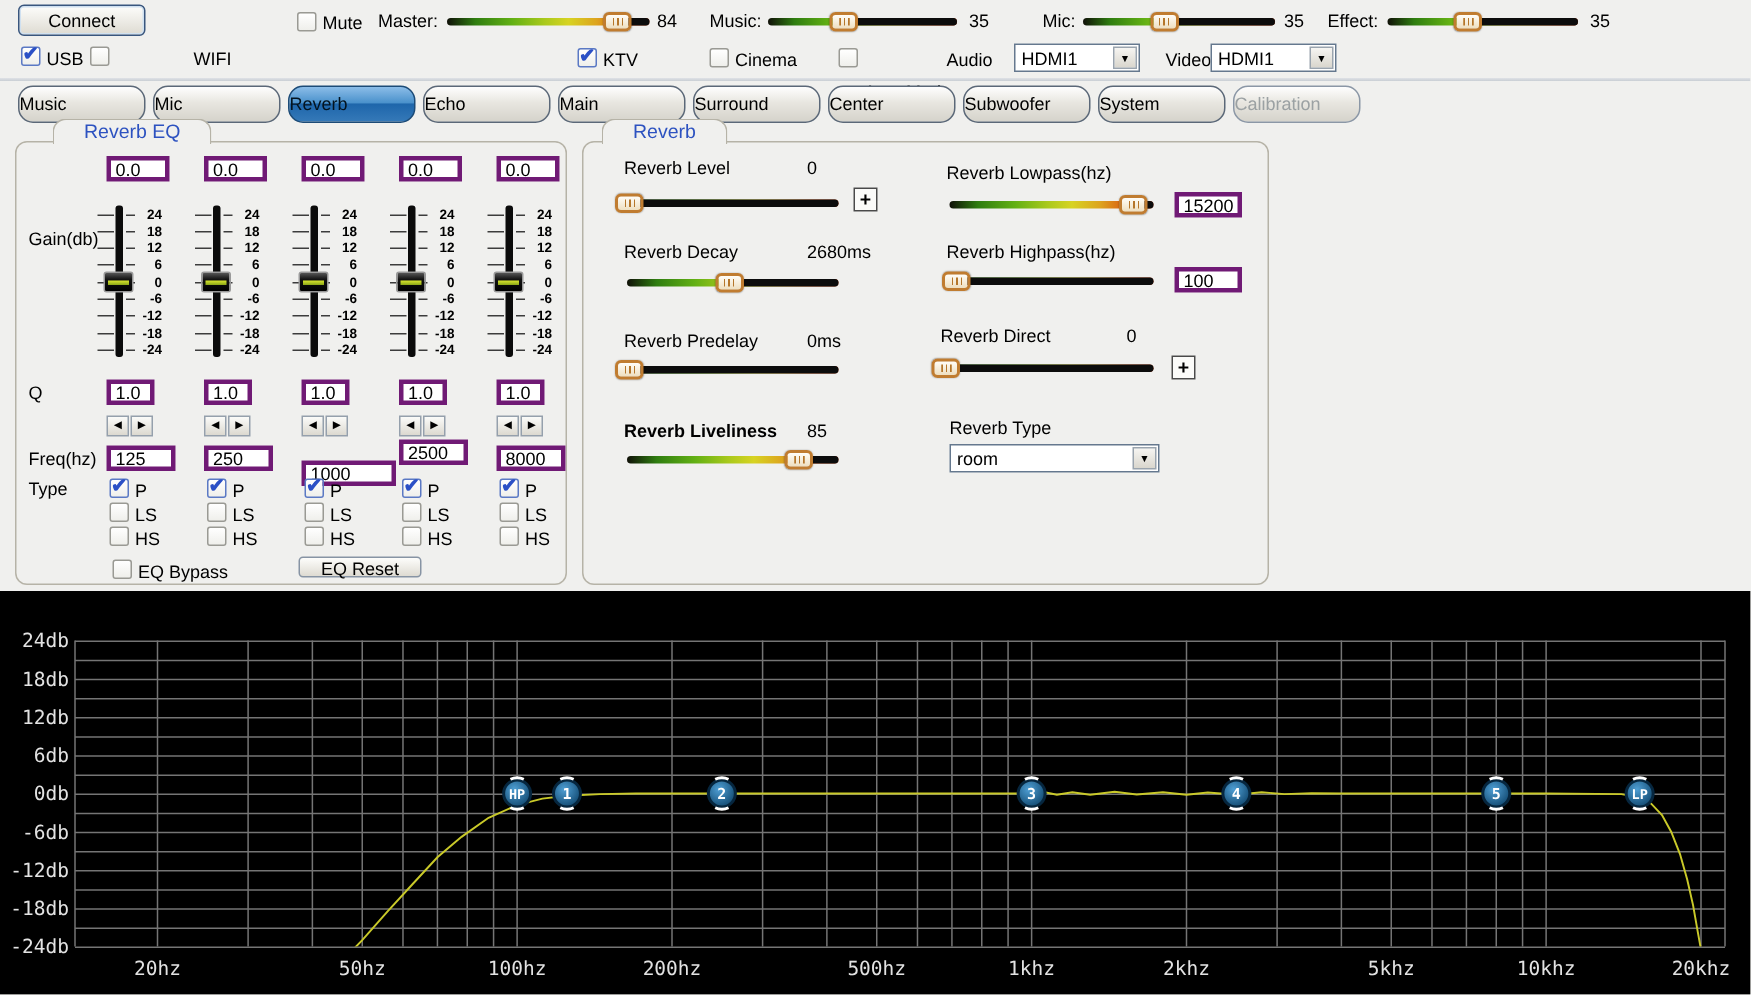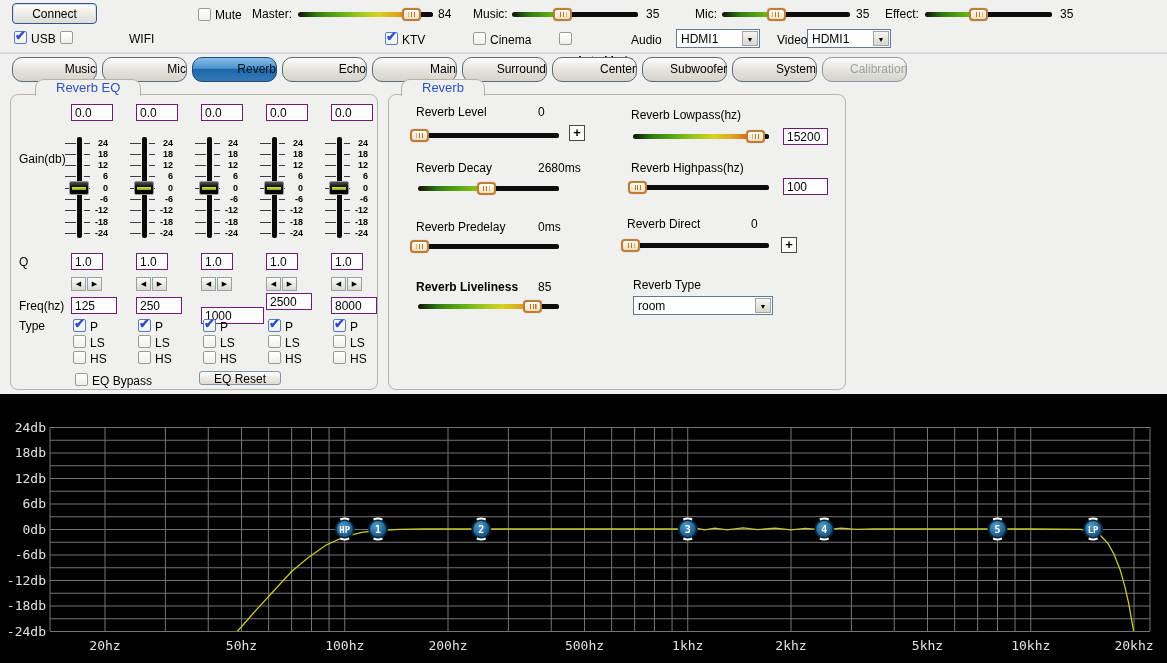--- a/index.html
+++ b/index.html
@@ -5,22 +5,22 @@
   * { margin:0; padding:0; box-sizing:border-box; }
   html,body { width:1167px; height:663px; overflow:hidden; }
   body { position:relative; background:#f0f0ee; font-family:"Liberation Sans", sans-serif; font-size:12px; color:#000; }
   .lbl { position:absolute; white-space:nowrap; font-size:12px; color:#000; }
 
   
   .btn { position:absolute; background:linear-gradient(#fdfdfb,#dedbd2); border:1px solid #8794a4; border-radius:3px; font-size:12px; text-align:center; cursor:default; }
   .btn.connect { border:1px solid #39567e; border-radius:4px; box-shadow:inset 0 0 0 1px #cfe0f0; }
 
   
-  .tab { position:absolute; top:57px; width:85px; height:25px; line-height:23px; text-align:right;
-         background:linear-gradient(#fefefe,#e8e6e0 45%,#d5d3cb); border:1px solid #5b6878; border-radius:10px; font-size:12px;padding-left:27px; }
+  .tab { position:absolute; top:57px; width:85px; height:25px; line-height:23px; text-align:left;
+         background:linear-gradient(#fefefe,#e8e6e0 45%,#d5d3cb); border:1px solid #5b6878; border-radius:10px; font-size:12px; }
   .tab.active { background:linear-gradient(#8cbde8,#4b92cc 45%,#1e66ab 50%,#3579b8); border-color:#1c4b77; color:#03131f; }
   .tab.disabled { color:#9ba1a3; border-color:#8b97a6; }
 
   
   .cb { position:absolute; width:13px; height:13px; background:linear-gradient(#fff,#efefeb); border:1px solid #9a9a94; border-radius:2px; }
   .cb.checked { border-color:#5b79c4; }
   .cb.checked::after { content:"\2714"; position:absolute; left:0px; top:-4px; font-size:13px; font-weight:bold; color:#2b50c6; }
 
   
   .hslider { position:absolute; height:13px; }
@@ -45,21 +45,21 @@
   .v-knob::after { content:""; position:absolute; left:2px; right:2px; top:5px; height:3px;
       background:linear-gradient(#dbe82e,#8aa518); }
 
   
   .panel { position:absolute; background:#f0f0ee; border:1px solid #b6b3a7; border-radius:8px; }
   .panel-tab { position:absolute; top:-16px; height:17px; padding:0 20px; background:#f0f0ee;
       border:1px solid #b6b3a7; border-bottom:none; border-radius:9px 9px 0 0;
       color:#2d52c0; font-size:13px; line-height:15px; }
 
   
-  .tin { position:absolute; height:17px; border:1px solid #701a75; background:#fff; font-family:"Liberation Sans",sans-serif; font-size:12px; padding:0 3px; }
+  .tin { position:absolute; height:17px; border:3px solid #701a75; background:#fff; font-family:"Liberation Sans",sans-serif; font-size:12px; padding:0 3px; }
   .combo { position:absolute; height:19px; background:#fff; border:1px solid #65788e; }
   .combo-text { position:absolute; left:4px; top:2px; font-size:12px; }
   .combo-btn { position:absolute; right:1px; top:1px; bottom:1px; width:16px; background:linear-gradient(#f6f5f2,#d9d6cd);
       border:1px solid #9aa4ae; font-size:7px; text-align:center; line-height:15px; color:#000; }
   .plusbtn { position:absolute; width:16px; height:16px; background:#fbfbf9; border:1px solid #4a4a4a;
       font-size:13px; font-weight:bold; line-height:13px; text-align:center; }
   .spin { position:absolute; width:15px; height:14px; background:linear-gradient(#fbfbf9,#dcd9d0); border:1px solid #95a0ac;
       font-size:7px; line-height:12px; text-align:center; }
   .divider { position:absolute; left:0; top:52px; width:1167px; height:2px; background:linear-gradient(#dfe2e6,#c9ced4); }
 

